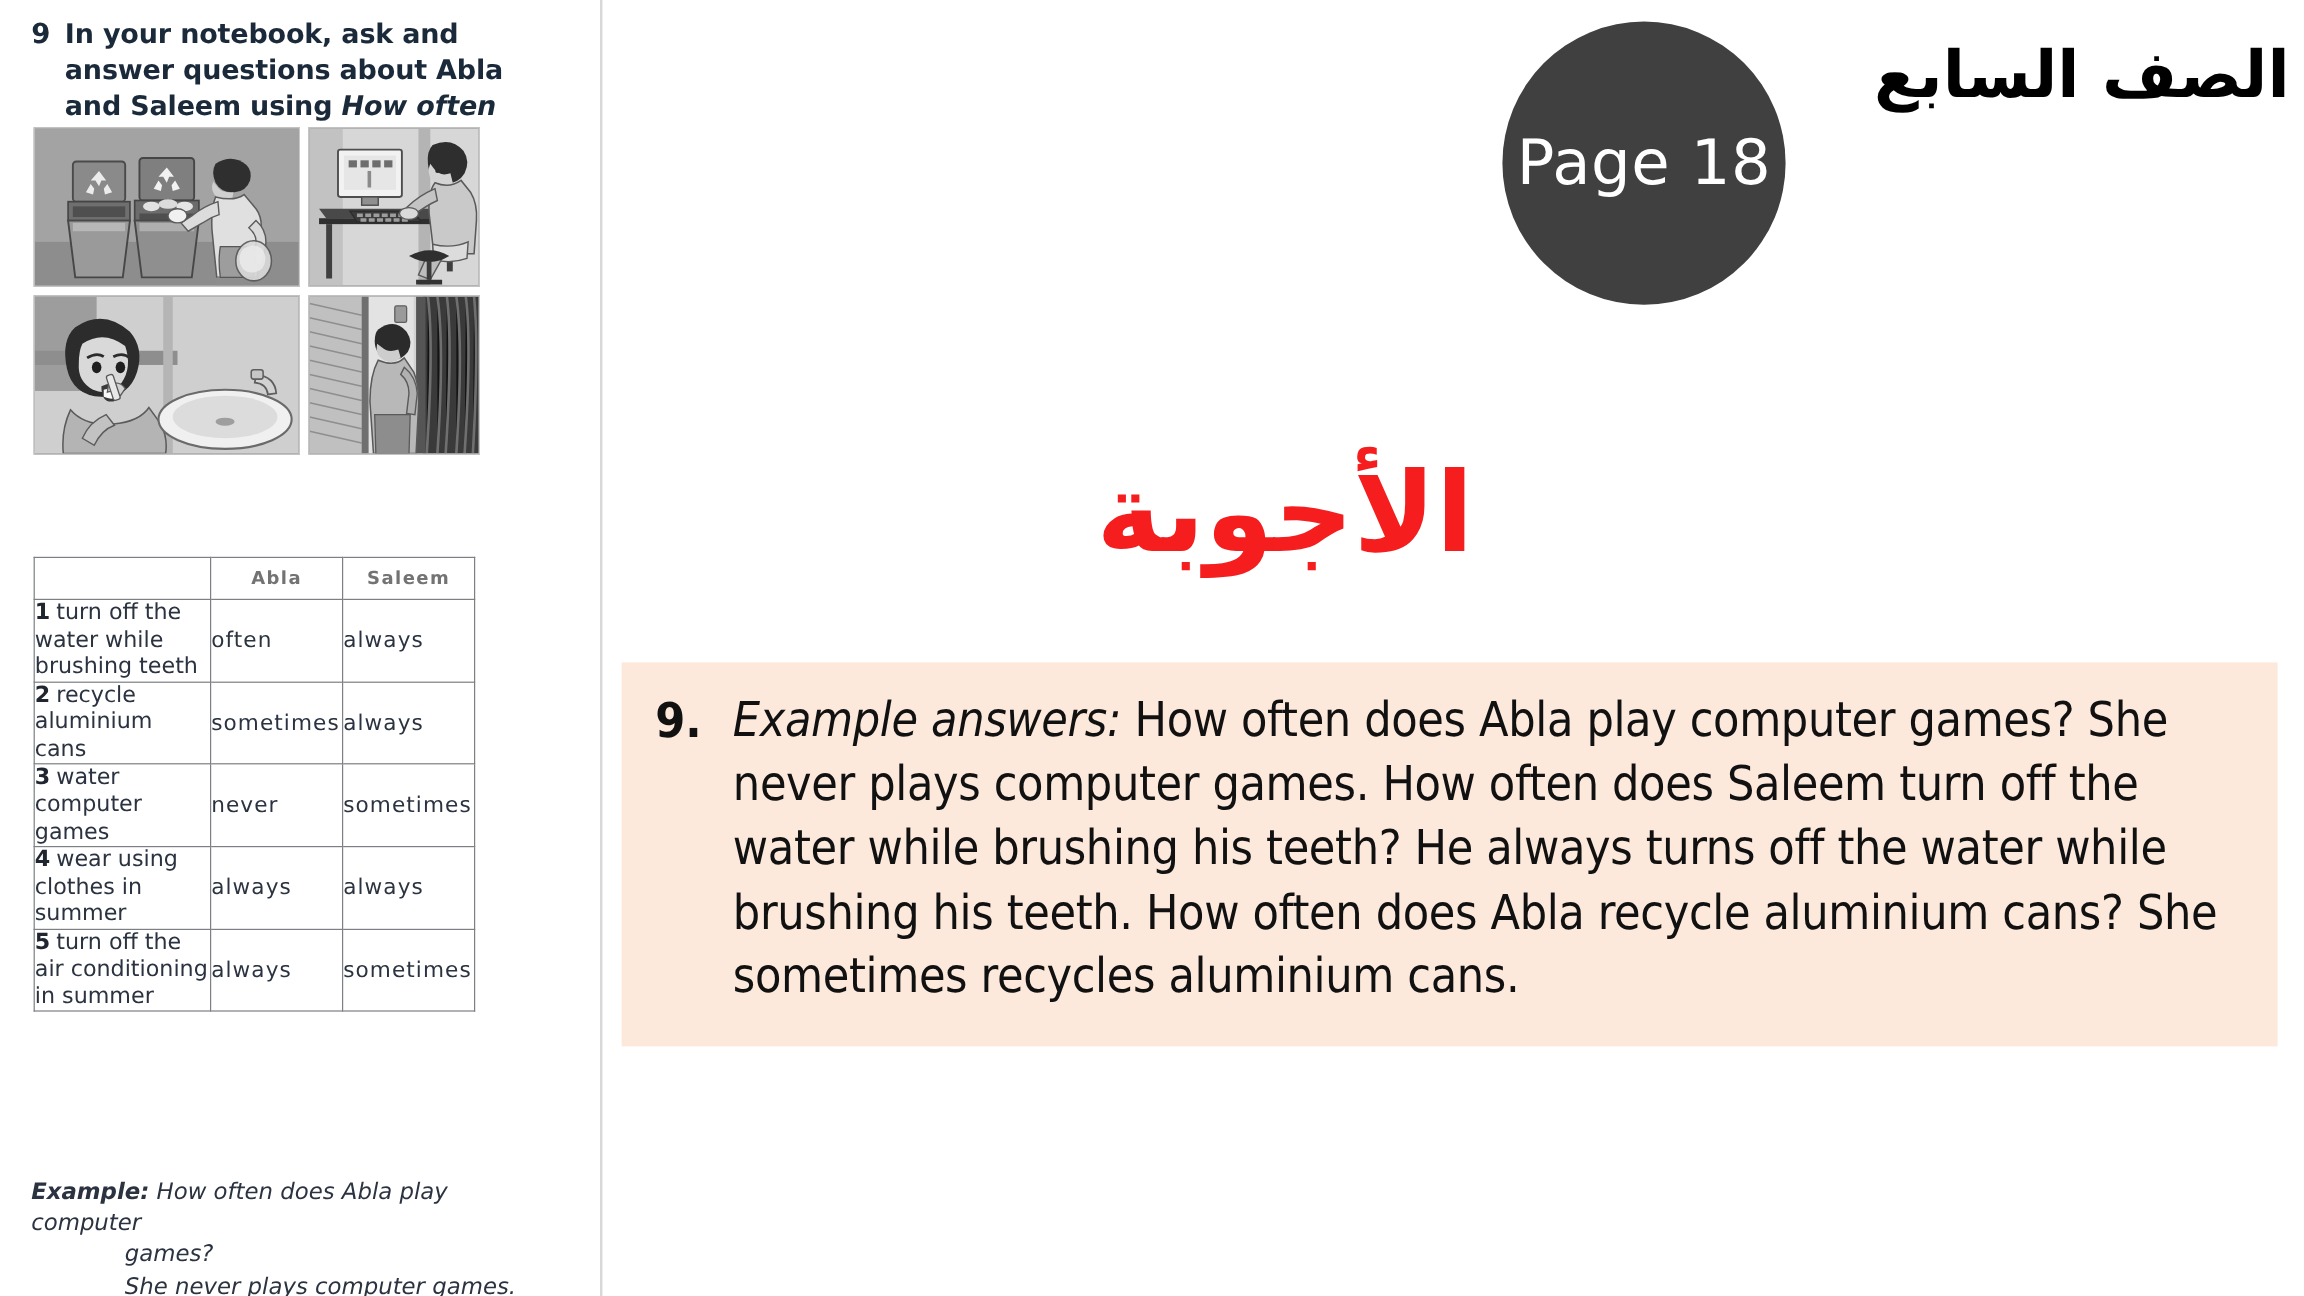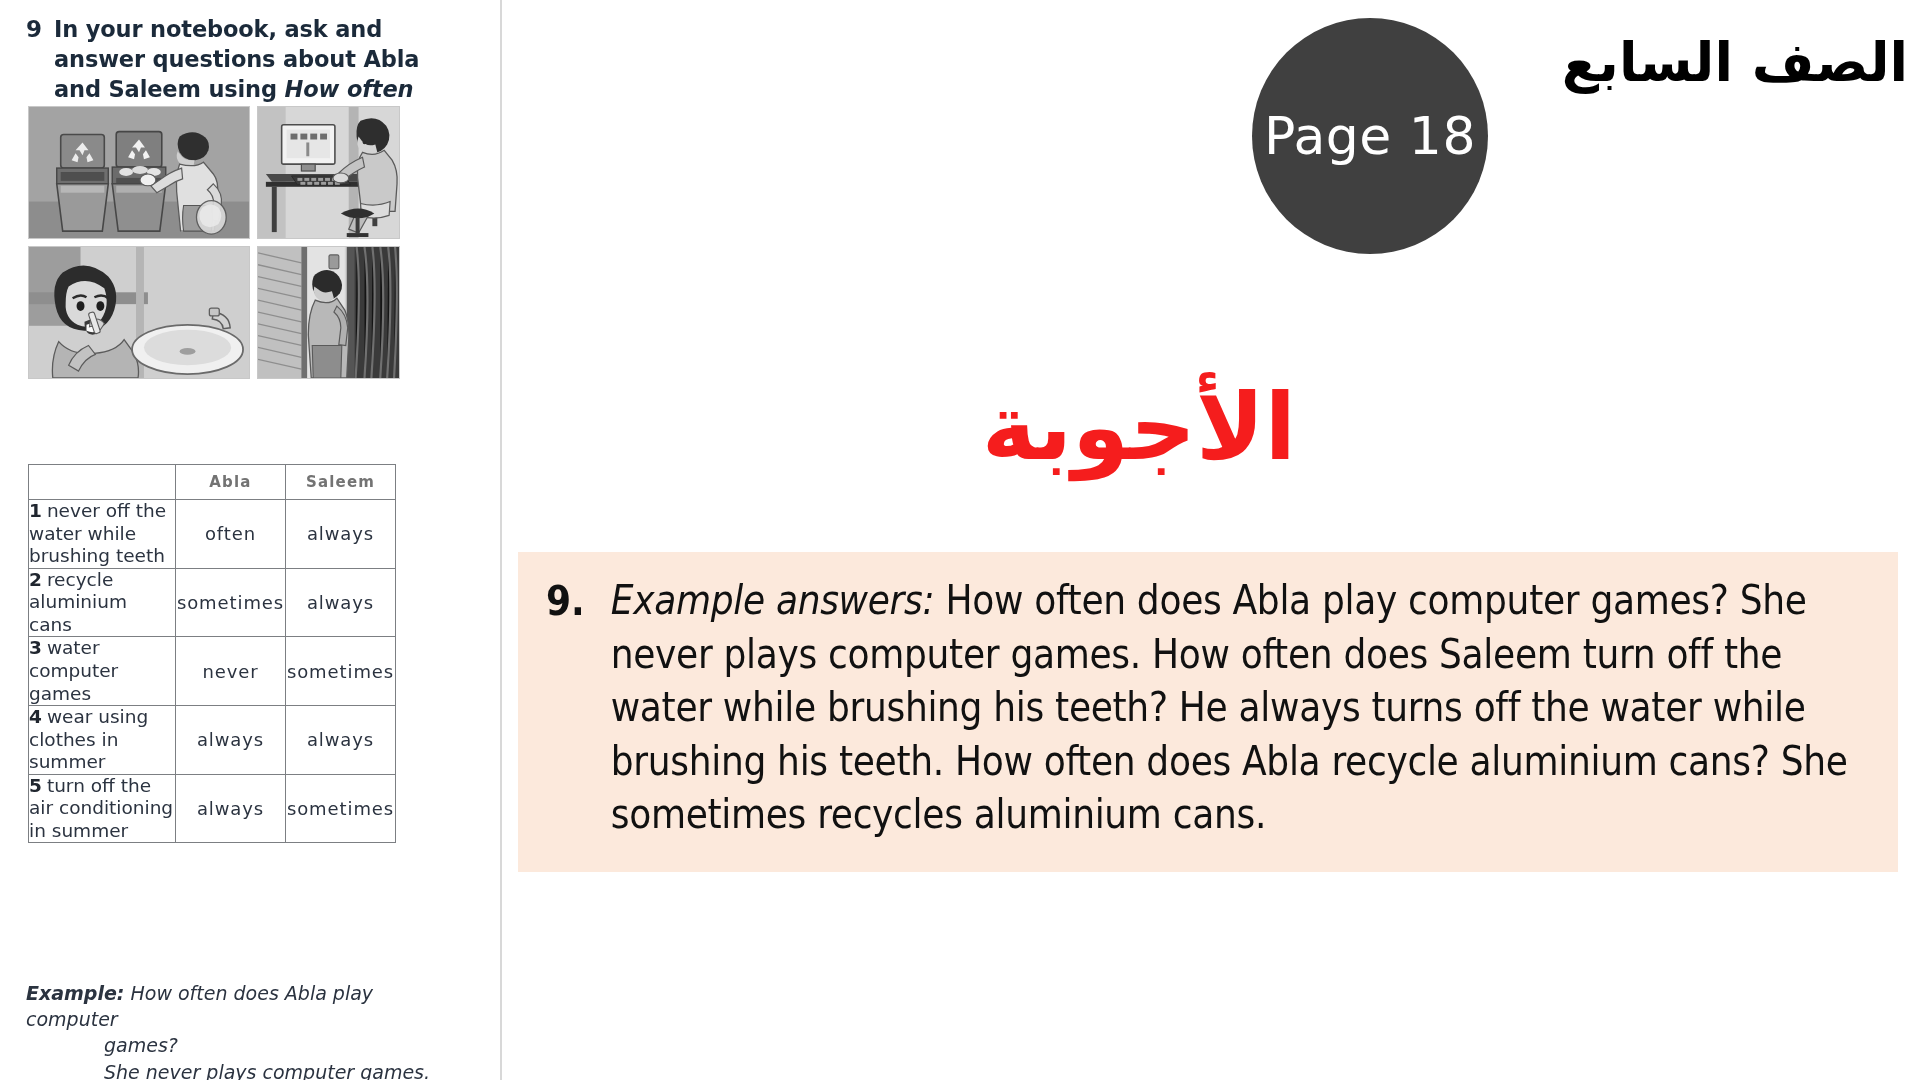--- a/index.html
+++ b/index.html
@@ -112,21 +112,21 @@
     font-size: 18.5px;
     color: #2b3340;
     line-height: 1.22;
   }
   td.activity .row-num {
     font-weight: bold;
     color: #20262f;
     margin-right: 5px;
   }
   td.freq {
-    text-align: center;
+    text-align: left;
     font-family: "DejaVu Sans", sans-serif;
     font-size: 18px;
     color: #2b3340;
     letter-spacing: 0.9px;
   }
 
   
   #example-note {
     position: absolute;
     left: 26px; top: 980px;
@@ -194,21 +194,21 @@
     font-weight: bold;
     font-size: 54px;
     color: #000000;
     line-height: 1.52;
     white-space: nowrap;
   }
 
   
   #answers-title {
     position: absolute;
-    right: 624px; top: 382px;
+    right: 692px; top: 382px;
     direction: rtl;
     font-family: "DejaVu Sans", sans-serif;
     font-weight: bold;
     font-size: 92px;
     color: #f51d1d;
     line-height: 1;
     white-space: nowrap;
   }
 
   
@@ -425,21 +425,21 @@
       <table id="habits-table">
         <thead>
           <tr>
             <th class="col-label"></th>
             <th class="col-abla">Abla</th>
             <th class="col-sal">Saleem</th>
           </tr>
         </thead>
         <tbody>
           <tr>
-            <td class="activity"><span class="row-num">1</span><span>never off the water while brushing teeth</span></td>
+            <td class="activity"><span class="row-num">1</span><span>turn off the water while brushing teeth</span></td>
             <td class="freq">often</td>
             <td class="freq">always</td>
           </tr>
           <tr>
             <td class="activity"><span class="row-num">2</span><span>recycle aluminium cans</span></td>
             <td class="freq">sometimes</td>
             <td class="freq">always</td>
           </tr>
           <tr>
             <td class="activity"><span class="row-num">3</span><span>water computer games</span></td>

